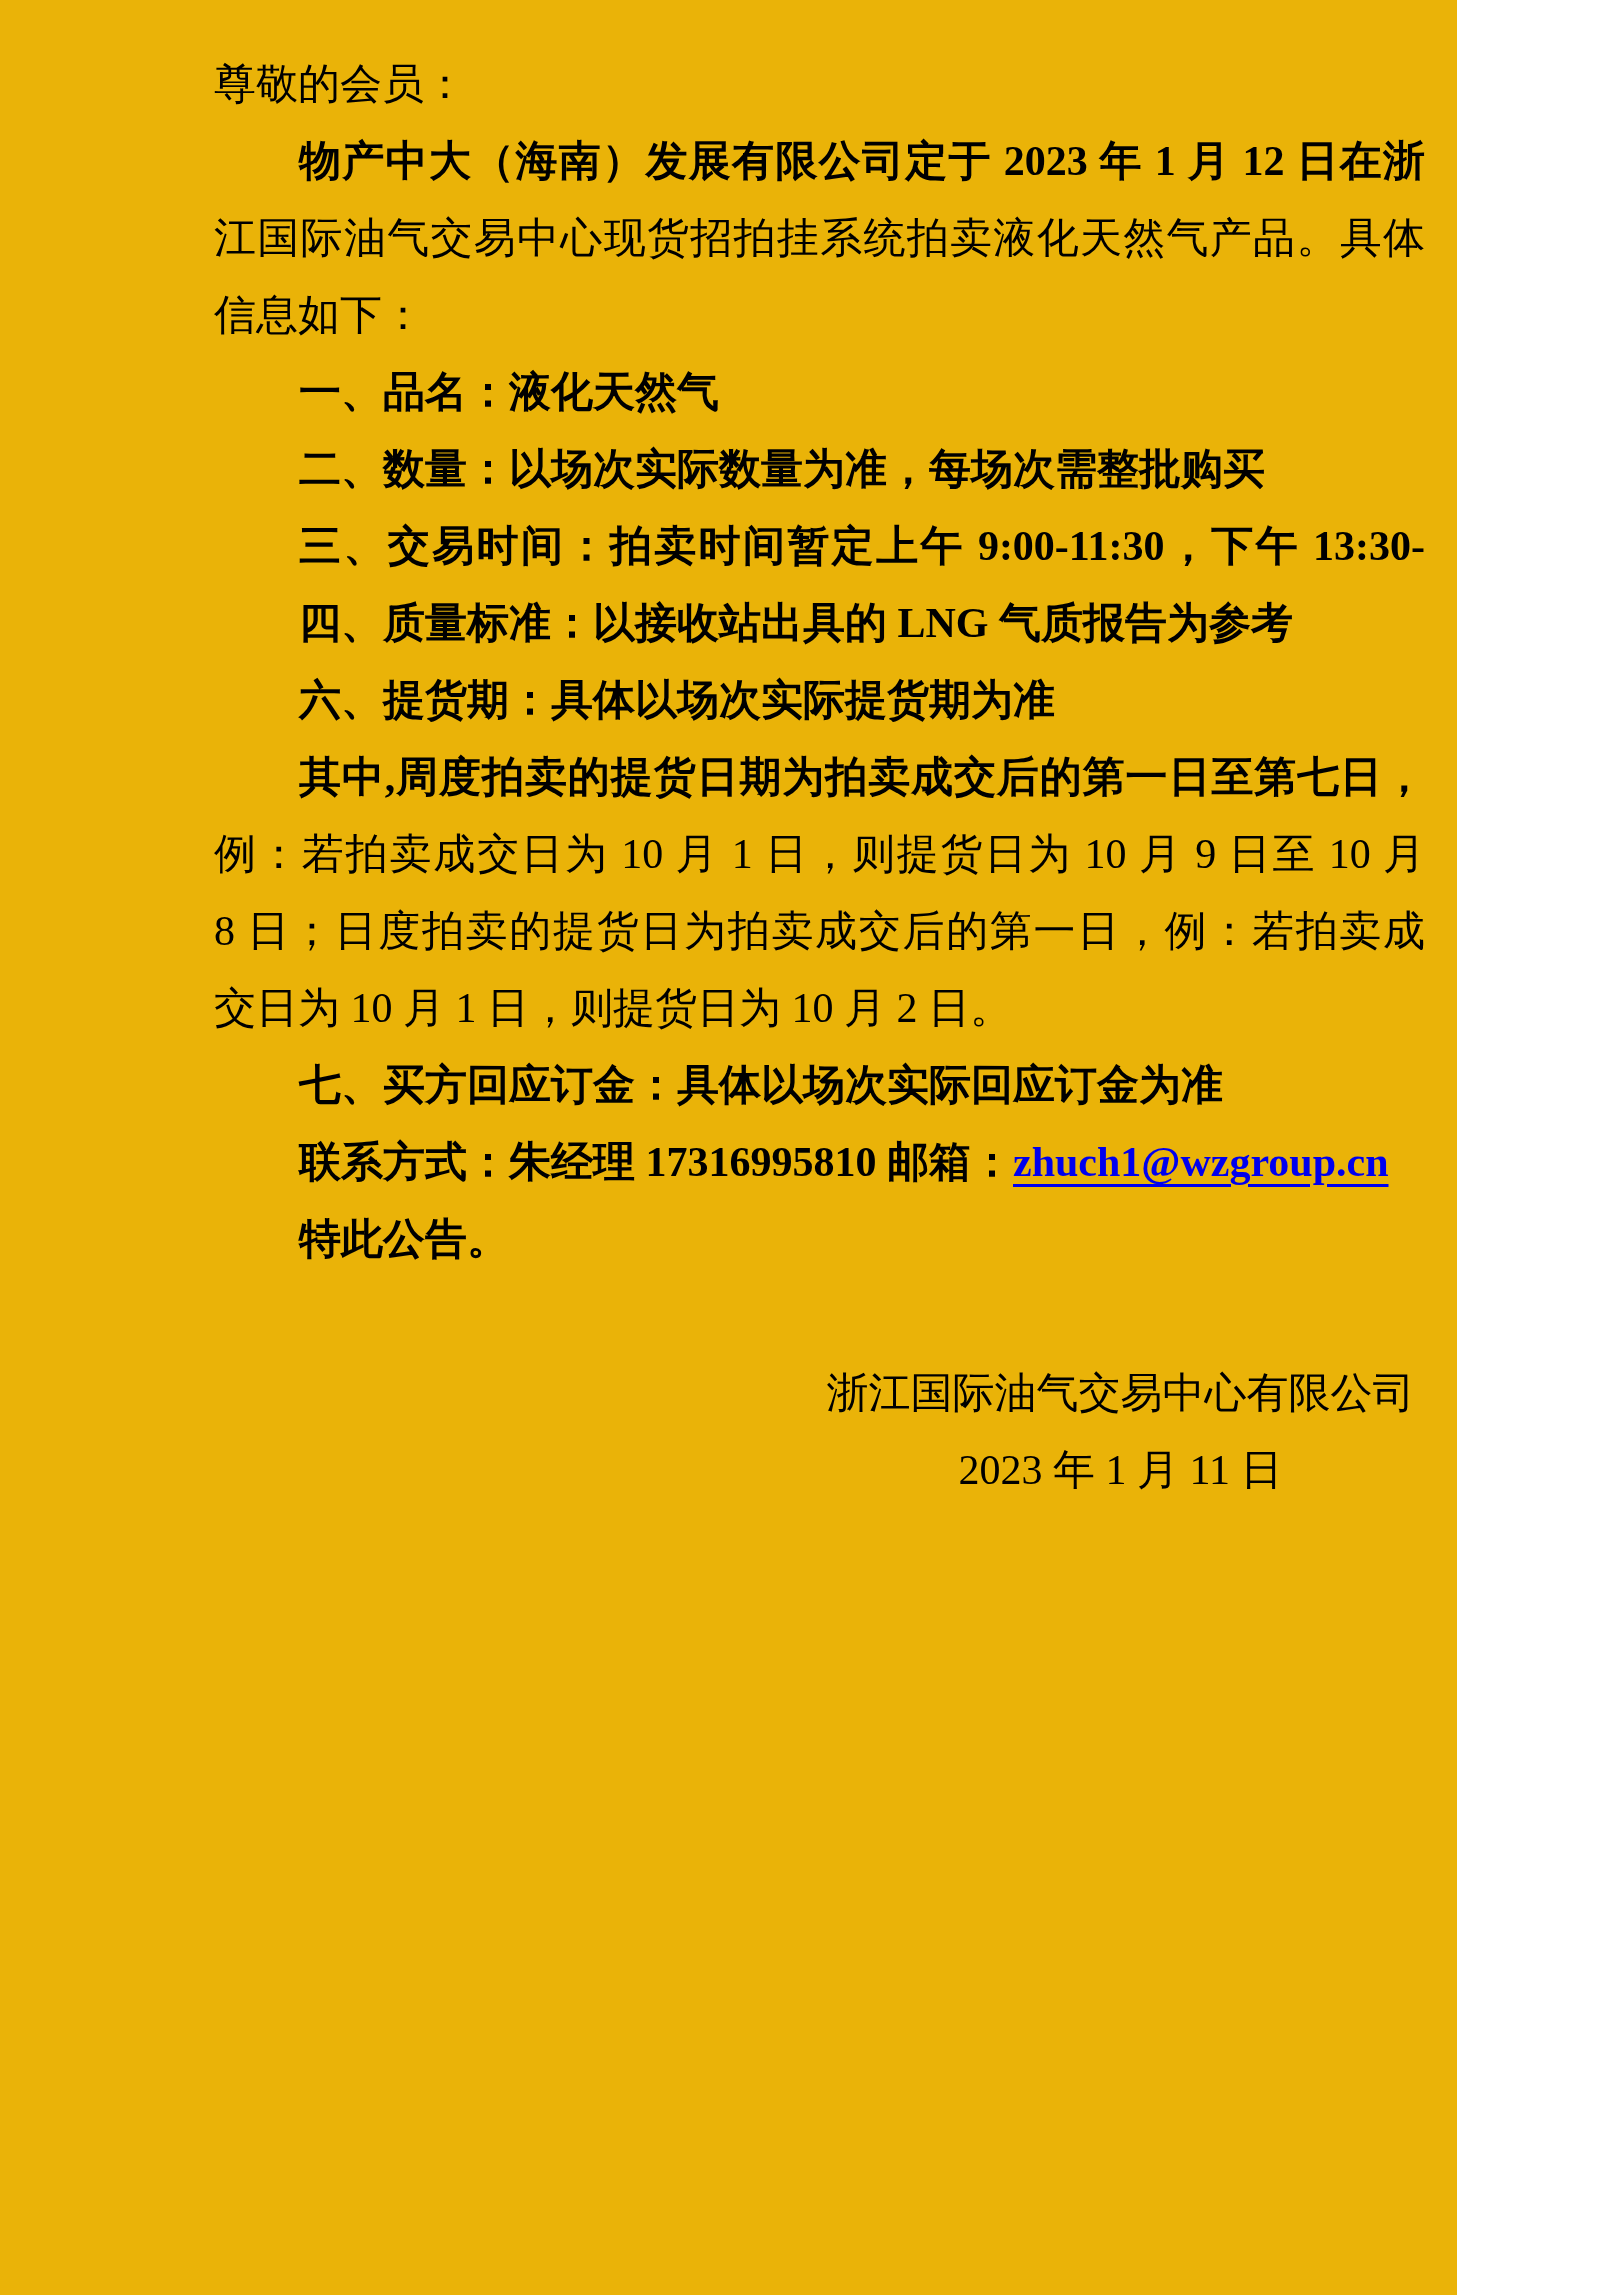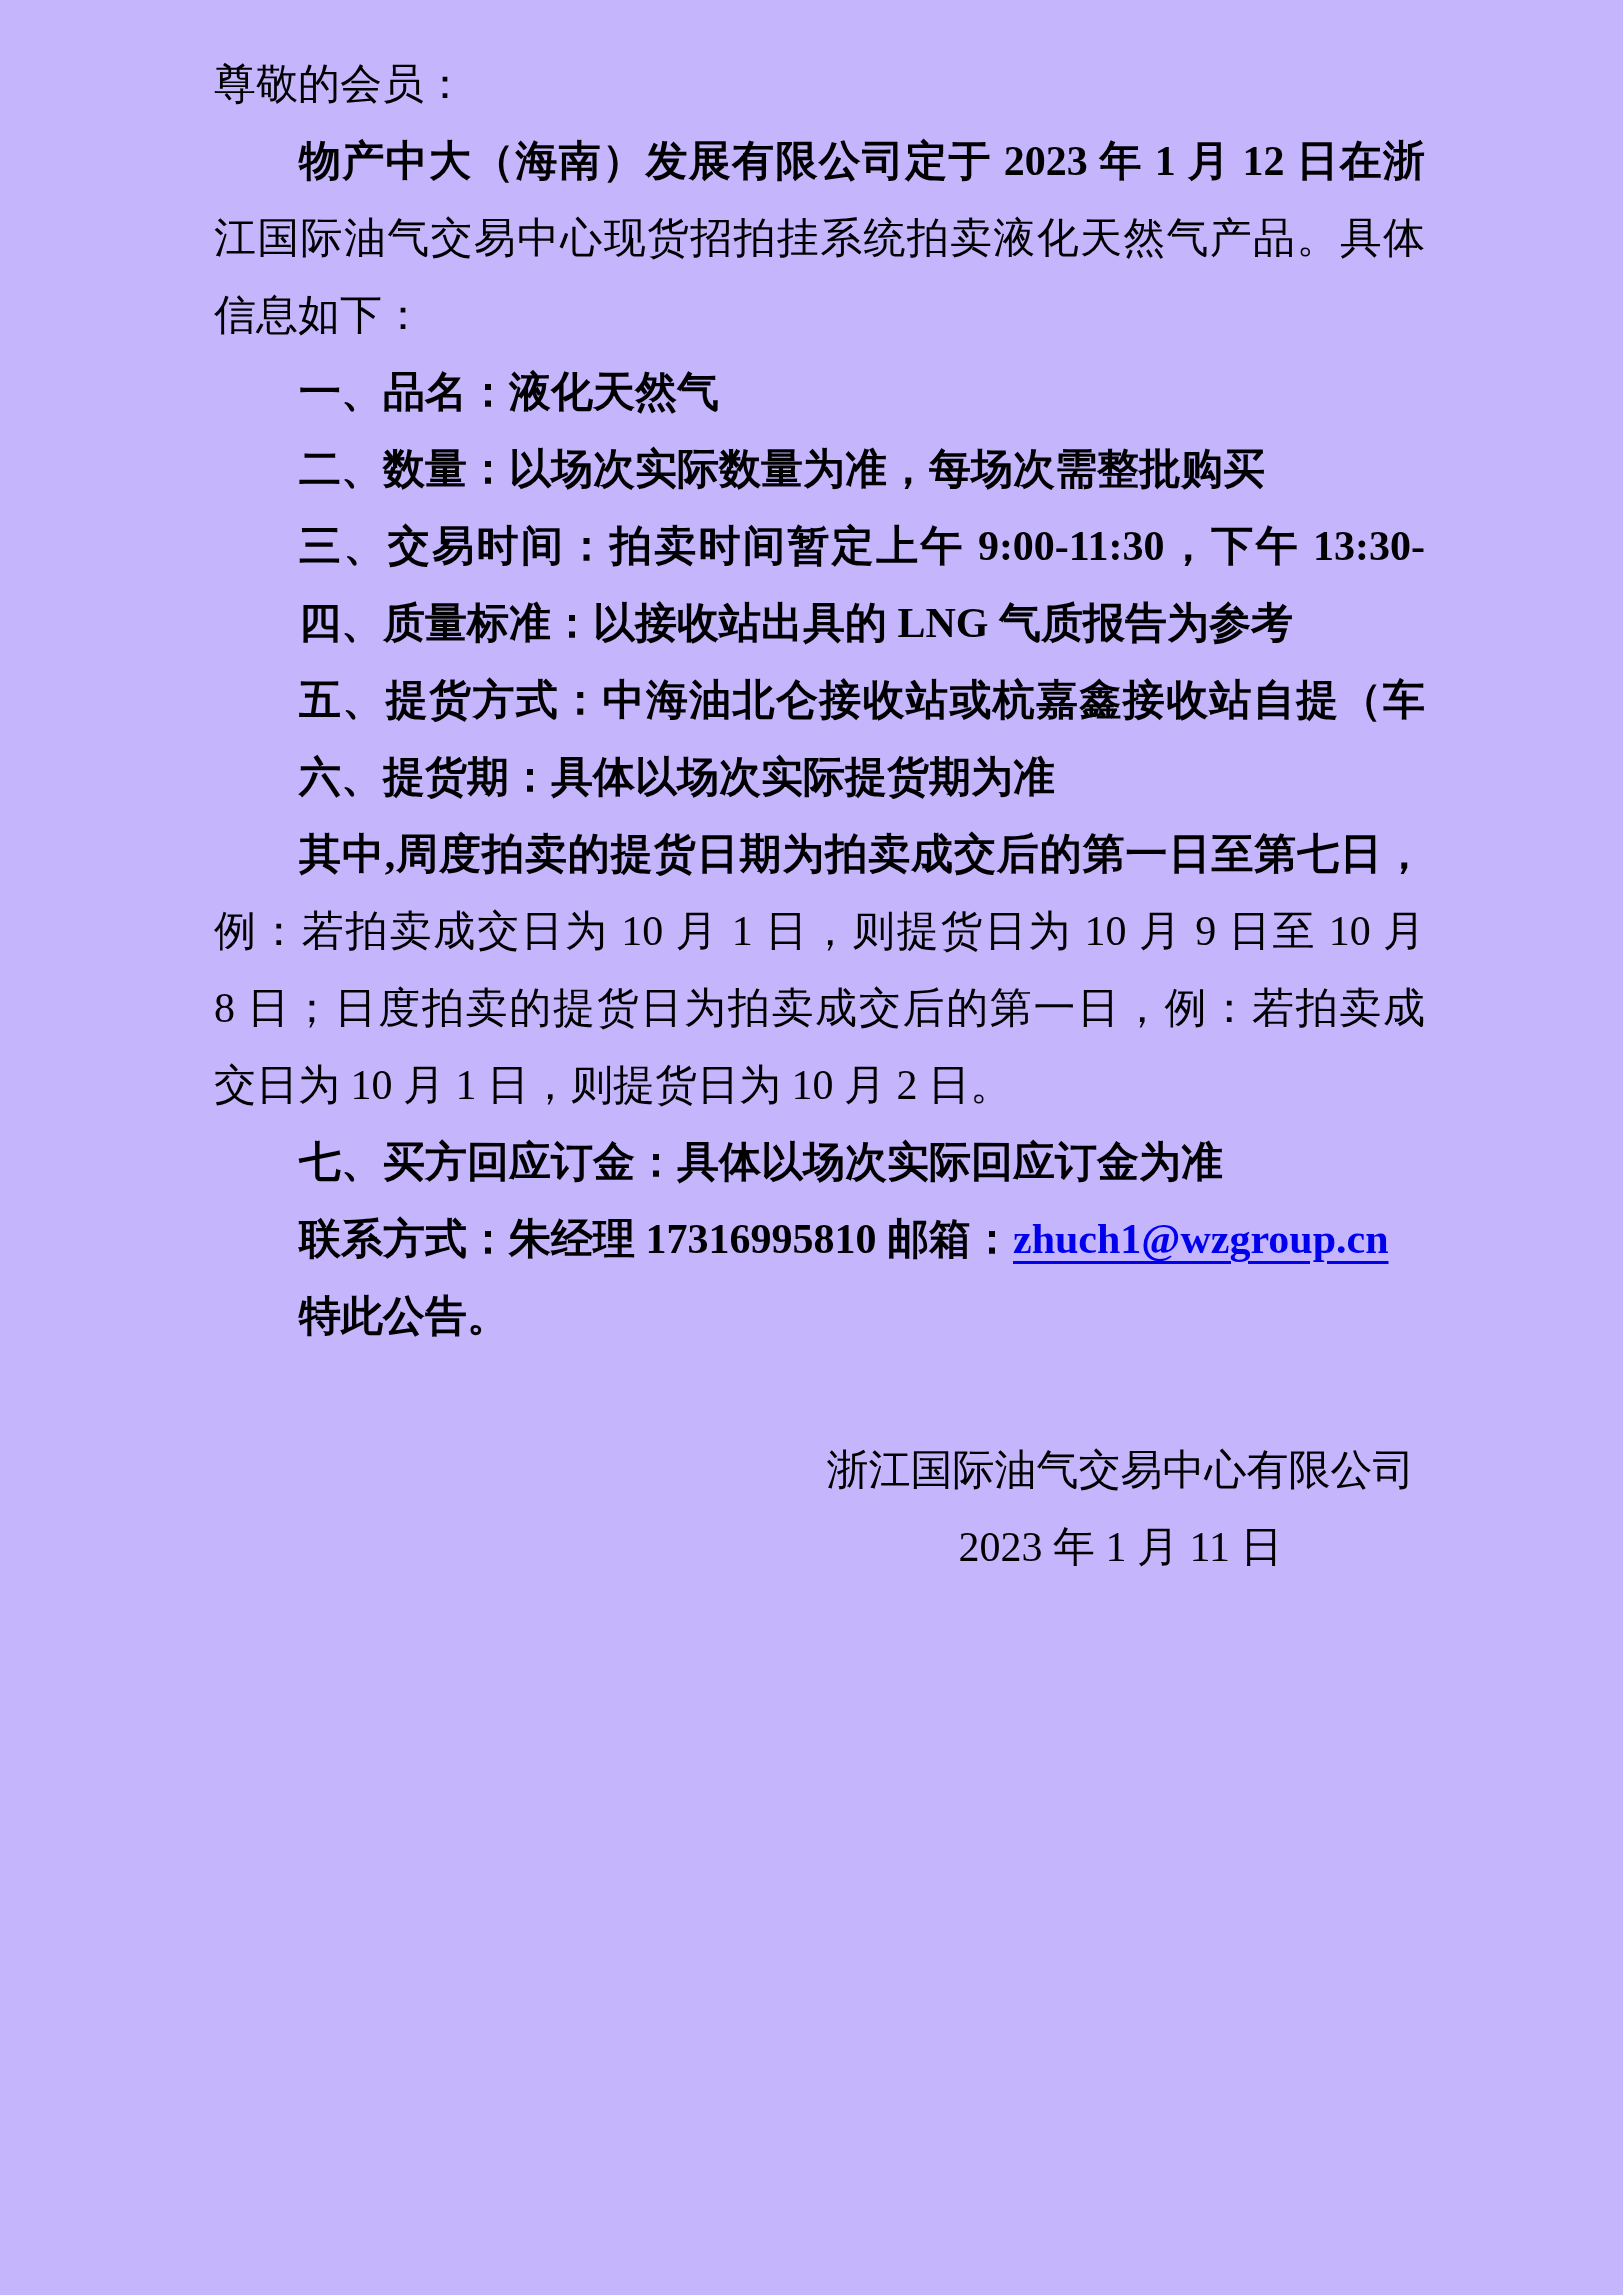--- a/index.html
+++ b/index.html
@@ -2,23 +2,23 @@
 <html style="font-size:11px"><head>
 <meta charset="utf-8">
 <style>
   html, body {
     margin: 0;
     padding: 0;
     background: #ffffff;
   }
   .page {
     position: relative;
-    width: 1623px;
+    width: 1457px;
     height: 2295px;
-    background: #c4b5fd;
+    background: #eab308;
     overflow: hidden;
     font-family: "Liberation Serif", "DejaVu Serif", serif;
     color: #000000;
   }
   .body-text {
     position: absolute;
     left: 214px;
     top: 46px;
     width: 1211px;
     font-size: 42px;
@@ -58,21 +58,20 @@
 <div class="page">
   <div class="body-text" id="doc-lines">
       <div class="line"><span>尊敬的会员：</span></div>
       <div class="line indent fill"><span>物产中大（海南）发展有限公司定于 2023 年 1 月 12 日在浙</span></div>
       <div class="line fill"><span>江国际油气交易中心现货招拍挂系统拍卖液化天然气产品。具体</span></div>
       <div class="line"><span>信息如下：</span></div>
       <div class="line indent"><span>一、品名：液化天然气</span></div>
       <div class="line indent"><span>二、数量：以场次实际数量为准，每场次需整批购买</span></div>
       <div class="line indent fill"><span>三、交易时间：拍卖时间暂定上午 9:00-11:30，下午 13:30-</span></div>
       <div class="line indent"><span>四、质量标准：以接收站出具的 LNG 气质报告为参考</span></div>
-      <div class="line indent fill"><span>五、提货方式：中海油北仑接收站或杭嘉鑫接收站自提（车</span></div>
       <div class="line indent"><span>六、提货期：具体以场次实际提货期为准</span></div>
       <div class="line indent fill"><span>其中,周度拍卖的提货日期为拍卖成交后的第一日至第七日，</span></div>
       <div class="line fill"><span>例：若拍卖成交日为 10 月 1 日，则提货日为 10 月 9 日至 10 月</span></div>
       <div class="line fill"><span>8 日；日度拍卖的提货日为拍卖成交后的第一日，例：若拍卖成</span></div>
       <div class="line"><span>交日为 10 月 1 日，则提货日为 10 月 2 日。</span></div>
       <div class="line indent"><span>七、买方回应订金：具体以场次实际回应订金为准</span></div>
       <div class="line indent"><span>联系方式：朱经理 17316995810 邮箱：</span><a class="doc-link" href="#" style="color: rgb(0, 0, 238);">zhuch1@wzgroup.cn</a></div>
       <div class="line indent"><span>特此公告。</span></div>
       <div class="line blank"></div>
       <div class="line signature"><span>浙江国际油气交易中心有限公司</span></div>

